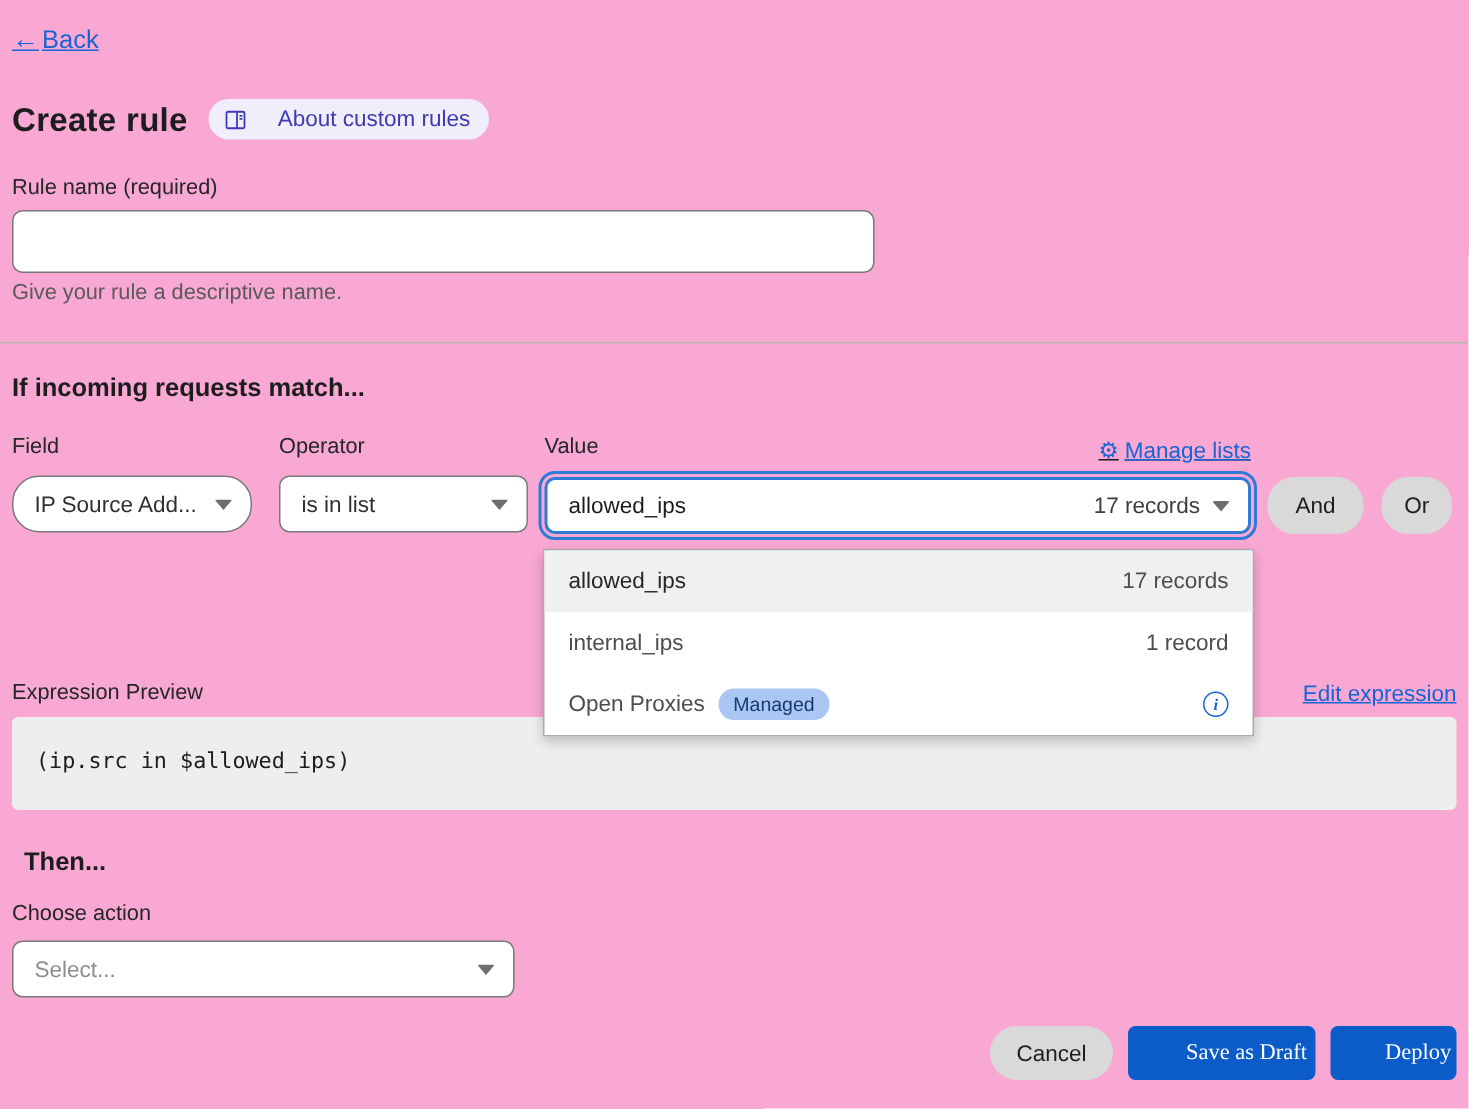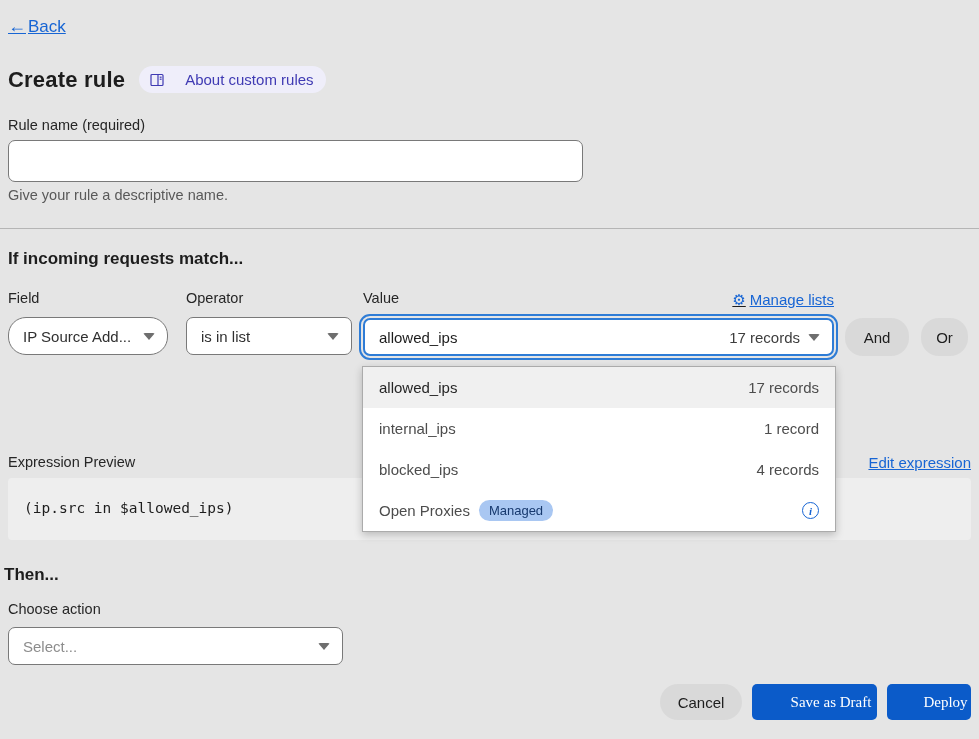--- a/index.html
+++ b/index.html
@@ -1,18 +1,18 @@
 <!DOCTYPE html>
 <html><head>
 <meta charset="utf-8">
 <style>
   * { margin:0; padding:0; box-sizing:border-box; }
   html,body { background:#ffffff; }
   body { font-family:"Liberation Sans", sans-serif; color:#1d1d1d; }
-  #screen { position:relative; width:979px; height:739px; background:#e5e5e5; overflow:hidden; }
+  #screen { position:relative; width:979px; height:739px; background:#f9a8d4; overflow:hidden; }
 
   a.link { color:#1765d4; text-decoration:underline; cursor:pointer; }
 
   
   .back { position:absolute; left:8px; top:16px; font-size:17px; color:#1765d4; }
   .back .arrow { text-decoration:none; margin-right:2px; font-size:18px; }
 
   
   .title-row { position:absolute; left:8px; top:66px; display:flex; align-items:center; gap:14px; }
   .page-title { font-size:22px; font-weight:bold; color:#1d1d1d; letter-spacing:.2px; }
@@ -143,39 +143,35 @@
   <div class="dropdown">
     <div class="dd-row hl">
       <span>allowed_ips</span>
       <span class="dd-count">17 records</span>
     </div>
     <div class="dd-row">
       <span>internal_ips</span>
       <span class="dd-count">1 record</span>
     </div>
     <div class="dd-row">
-      <span>blocked_ips</span>
-      <span class="dd-count">4 records</span>
-    </div>
-    <div class="dd-row">
       <span style="display:flex;align-items:center;">
         <span>Open Proxies</span>
         <span class="managed-pill">Managed</span>
       </span>
       <span class="info-icon">i</span>
     </div>
   </div>
 
   <div class="expr-label">Expression Preview</div>
   <a class="link edit-expr">Edit expression</a>
   <div class="expr-block">
     <span class="expr-code">(ip.src in $allowed_ips)</span>
   </div>
 
-  <div class="section-heading" style="position:absolute;left:4px;top:565px;text-align:right;">Then...</div>
+  <div class="section-heading" style="position:absolute;left:16px;top:565px;text-align:right;">Then...</div>
   <div class="lbl" style="position:absolute;left:8px;top:601px;">Choose action</div>
   <div class="select-box action-select">
     <span class="placeholder">Select...</span>
     <span class="caret"></span>
   </div>
 
   <button class="gray-btn footer-btn" style="left:660px;width:82px;">Cancel</button>
   <button class="blue-btn footer-btn" style="left:752px;width:125px;">Save as Draft</button>
   <button class="blue-btn footer-btn" style="left:887px;width:84px;">Deploy</button>
 

